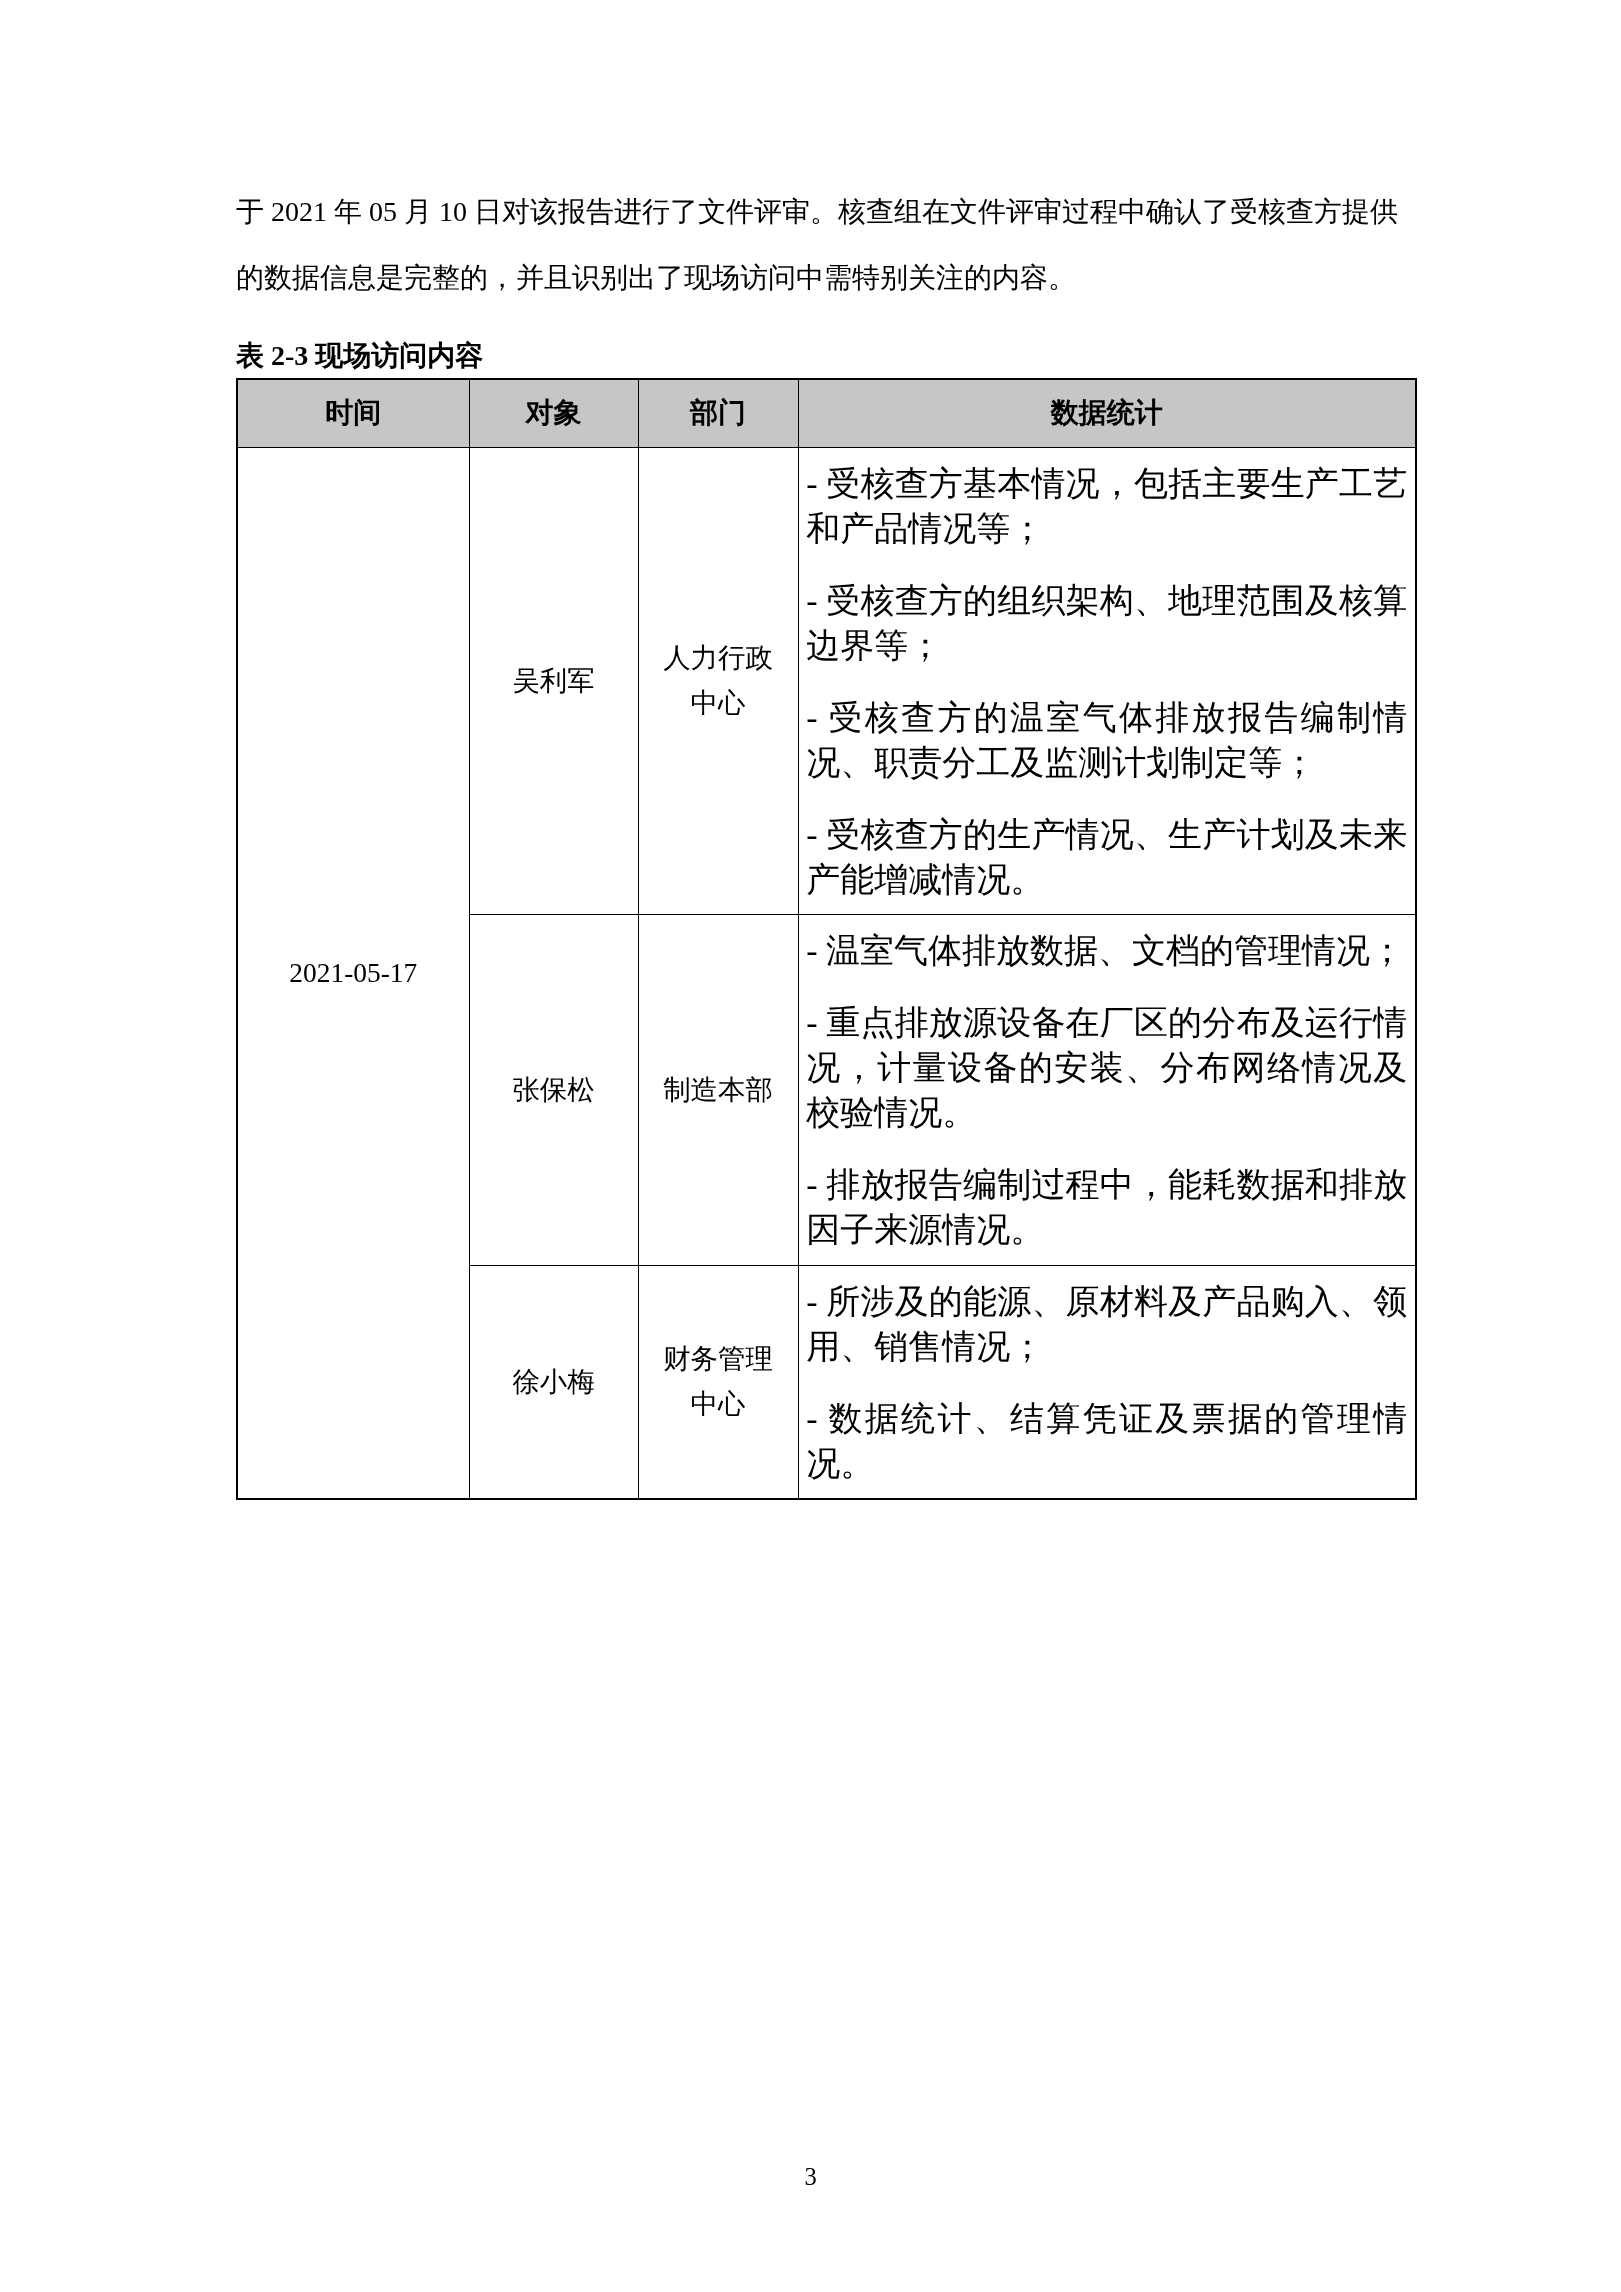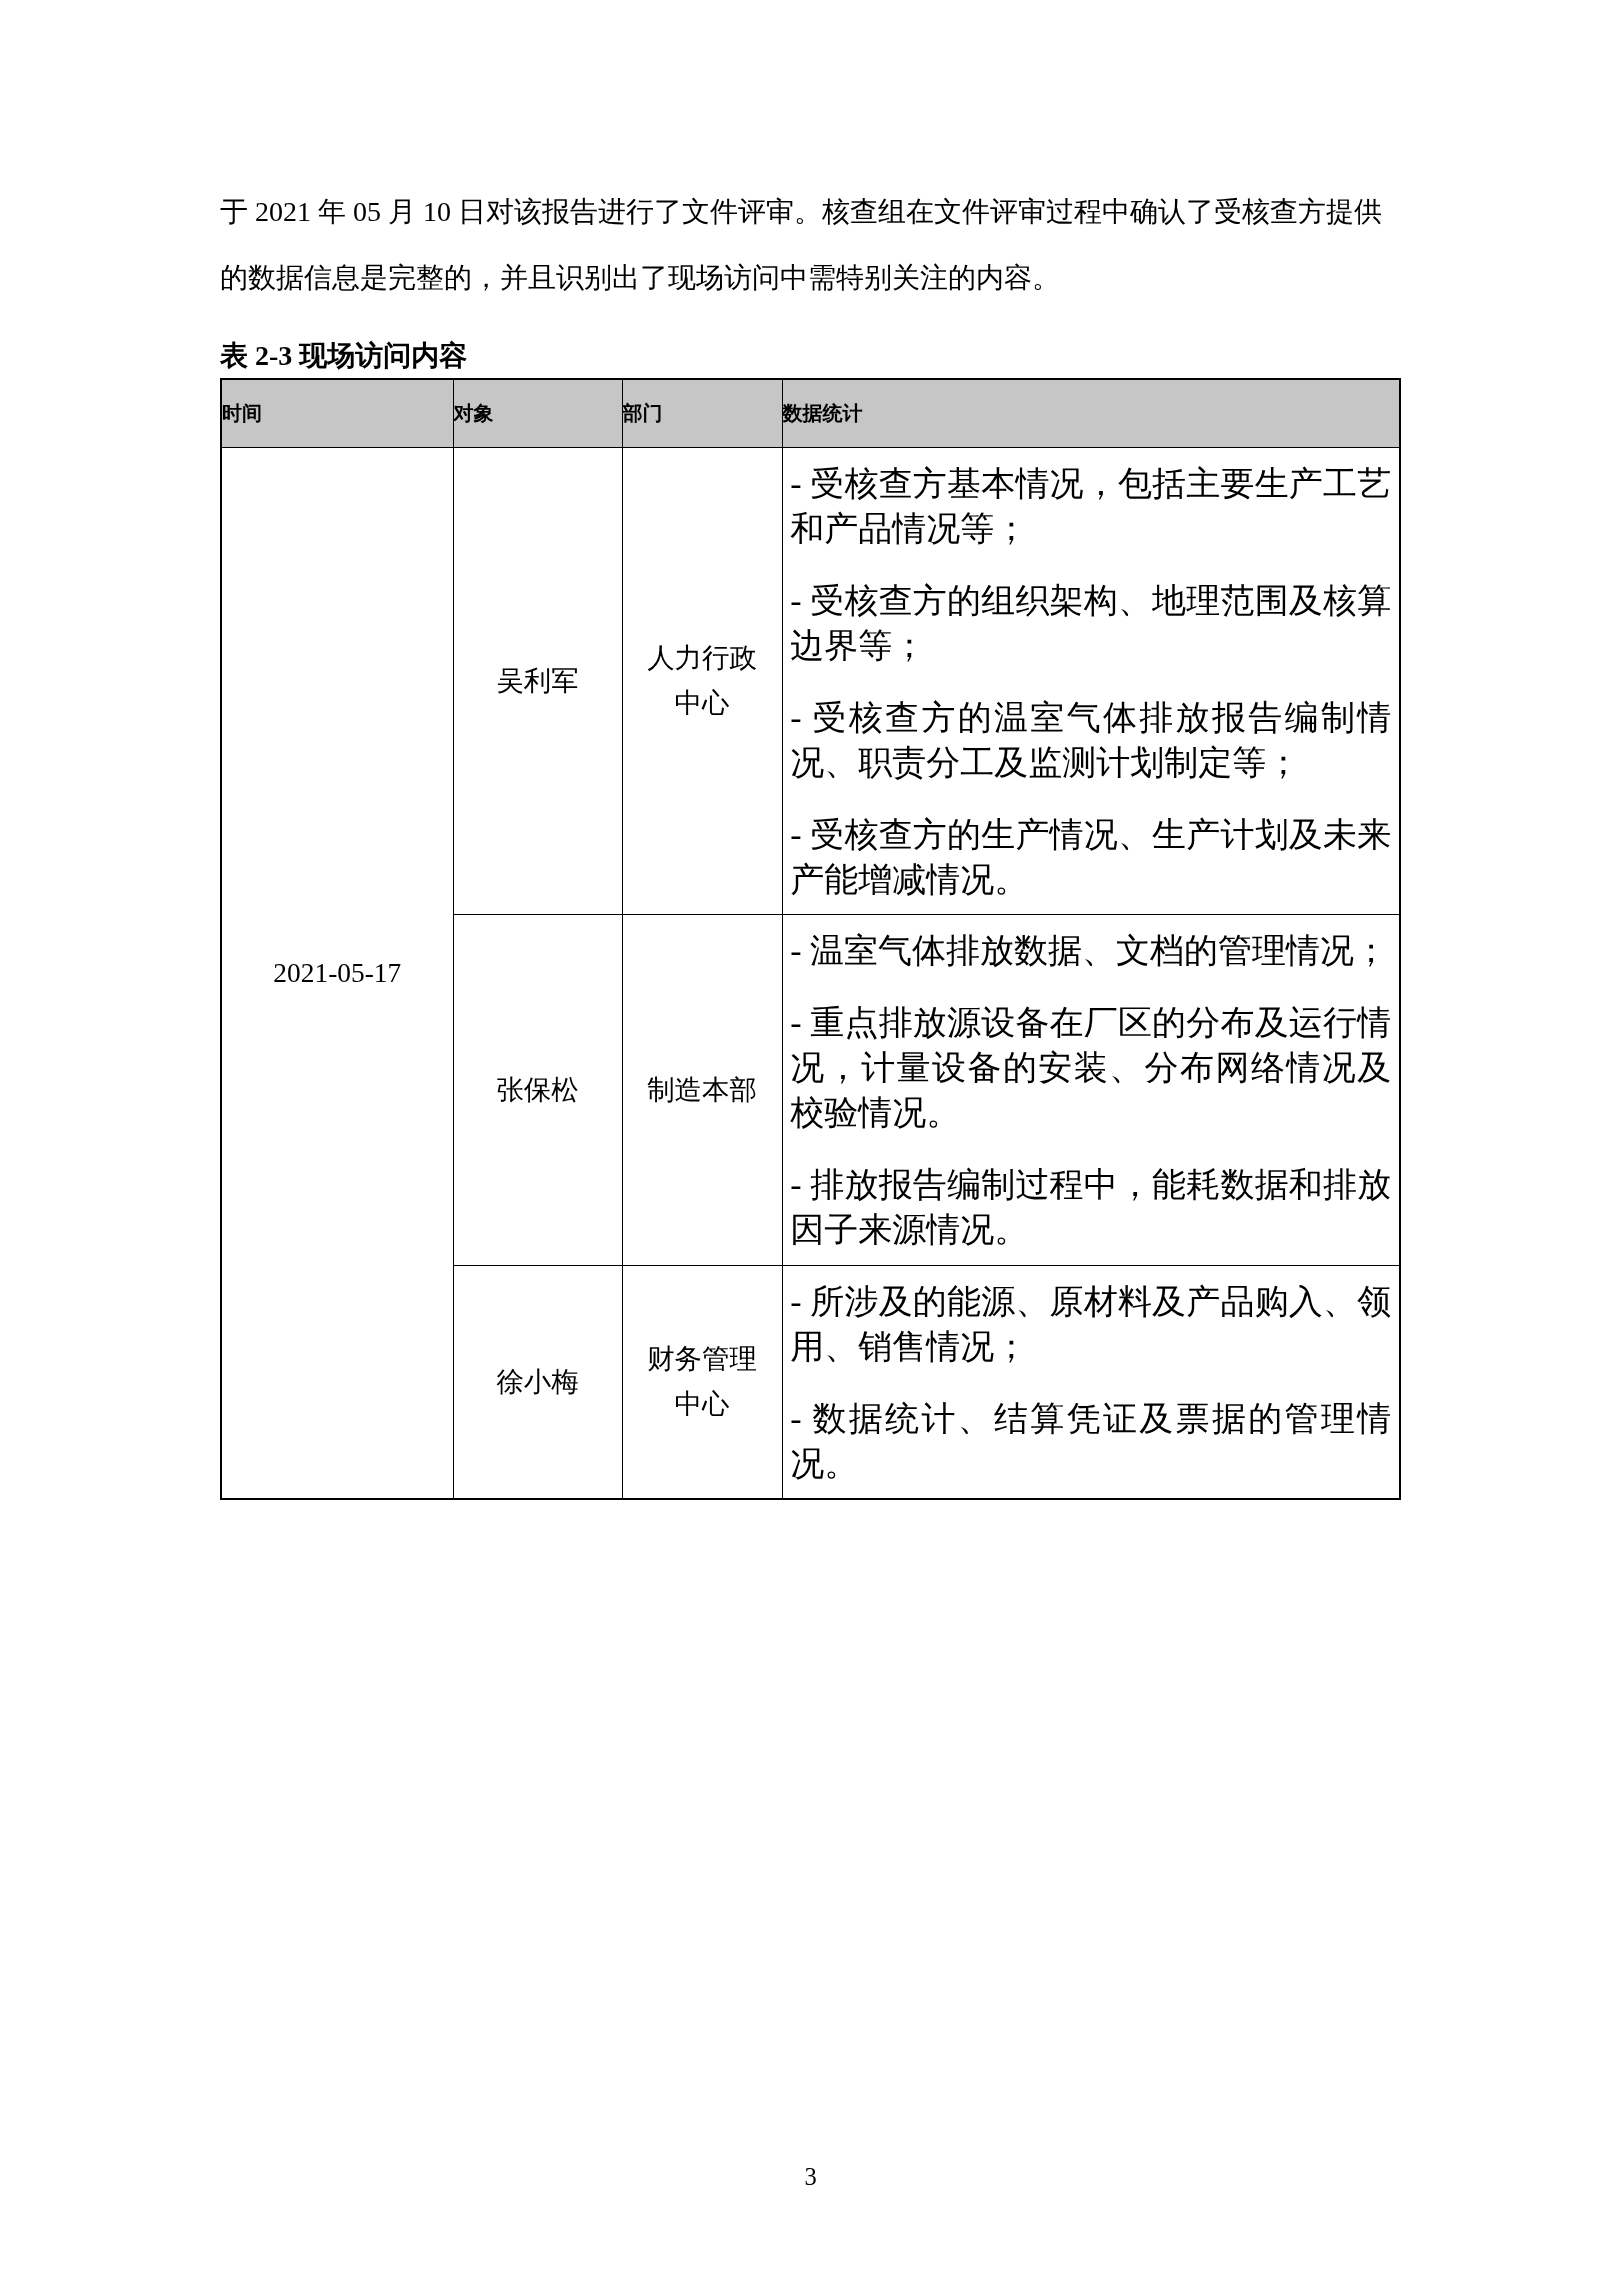--- a/index.html
+++ b/index.html
@@ -8,21 +8,21 @@
     position: relative;
     width: 1621px;
     height: 2293px;
     background: #ffffff;
     color: #000000;
     font-family: "Liberation Serif", "DejaVu Serif", serif;
     overflow: hidden;
   }
   .content {
     position: absolute;
-    left: 220px;
+    left: 236px;
     top: 0;
     width: 1179px;
   }
   .para {
     width: 1162px;
     font-size: 28px;
     line-height: 66px;
     text-align: justify;
   }
   .para1 { margin-top: 179px; }
@@ -47,22 +47,22 @@
     border: 2px solid #000;
   }
   table.visit-table th,
   table.visit-table td {
     border: 1px solid #000;
   }
   table.visit-table thead tr { height: 69px; }
   table.visit-table thead th {
     background: var(--header-bg, #c6c6c6);
     font-weight: bold;
-    font-size: 20px;
-    text-align: left;
+    font-size: 28px;
+    text-align: center;
     vertical-align: middle;
   }
   table.visit-table tbody tr:nth-child(1) { height: 457px; }
   table.visit-table tbody tr:nth-child(2) { height: 341px; }
   table.visit-table tbody tr:nth-child(3) { height: 180px; }
   td.cell-center {
     text-align: center;
     vertical-align: middle;
     font-size: 27.4px;
     line-height: 45px;

